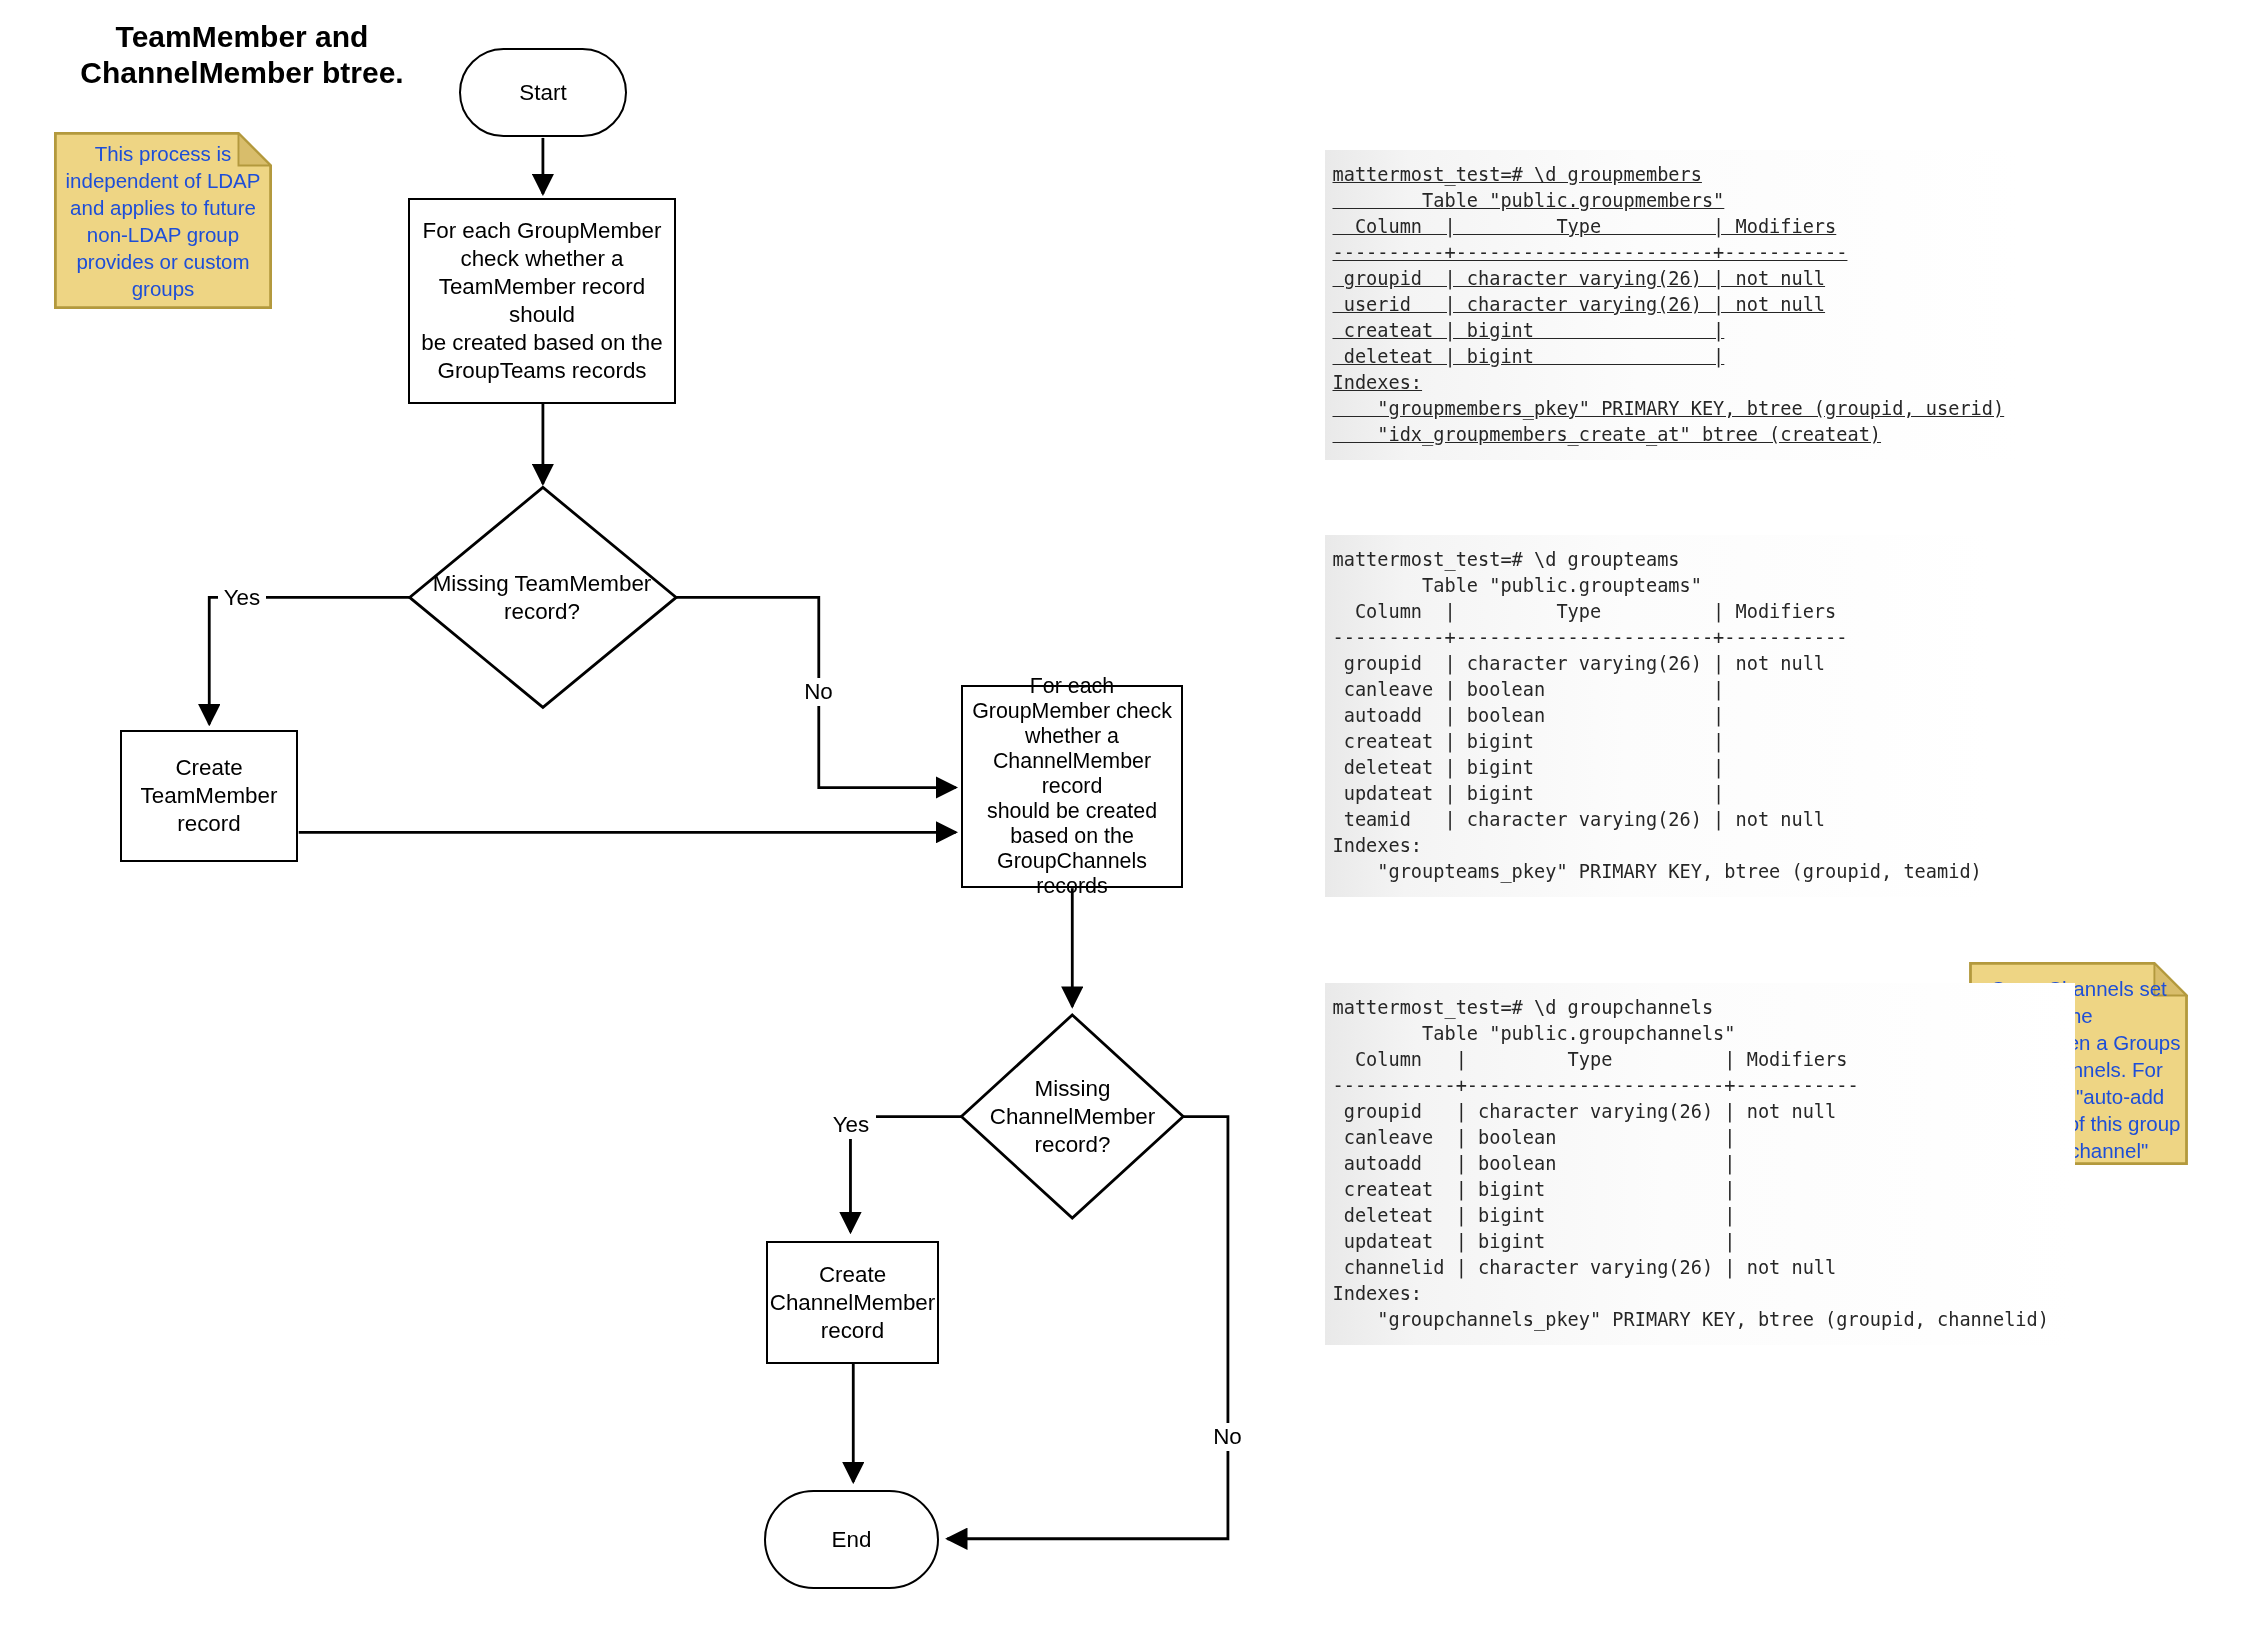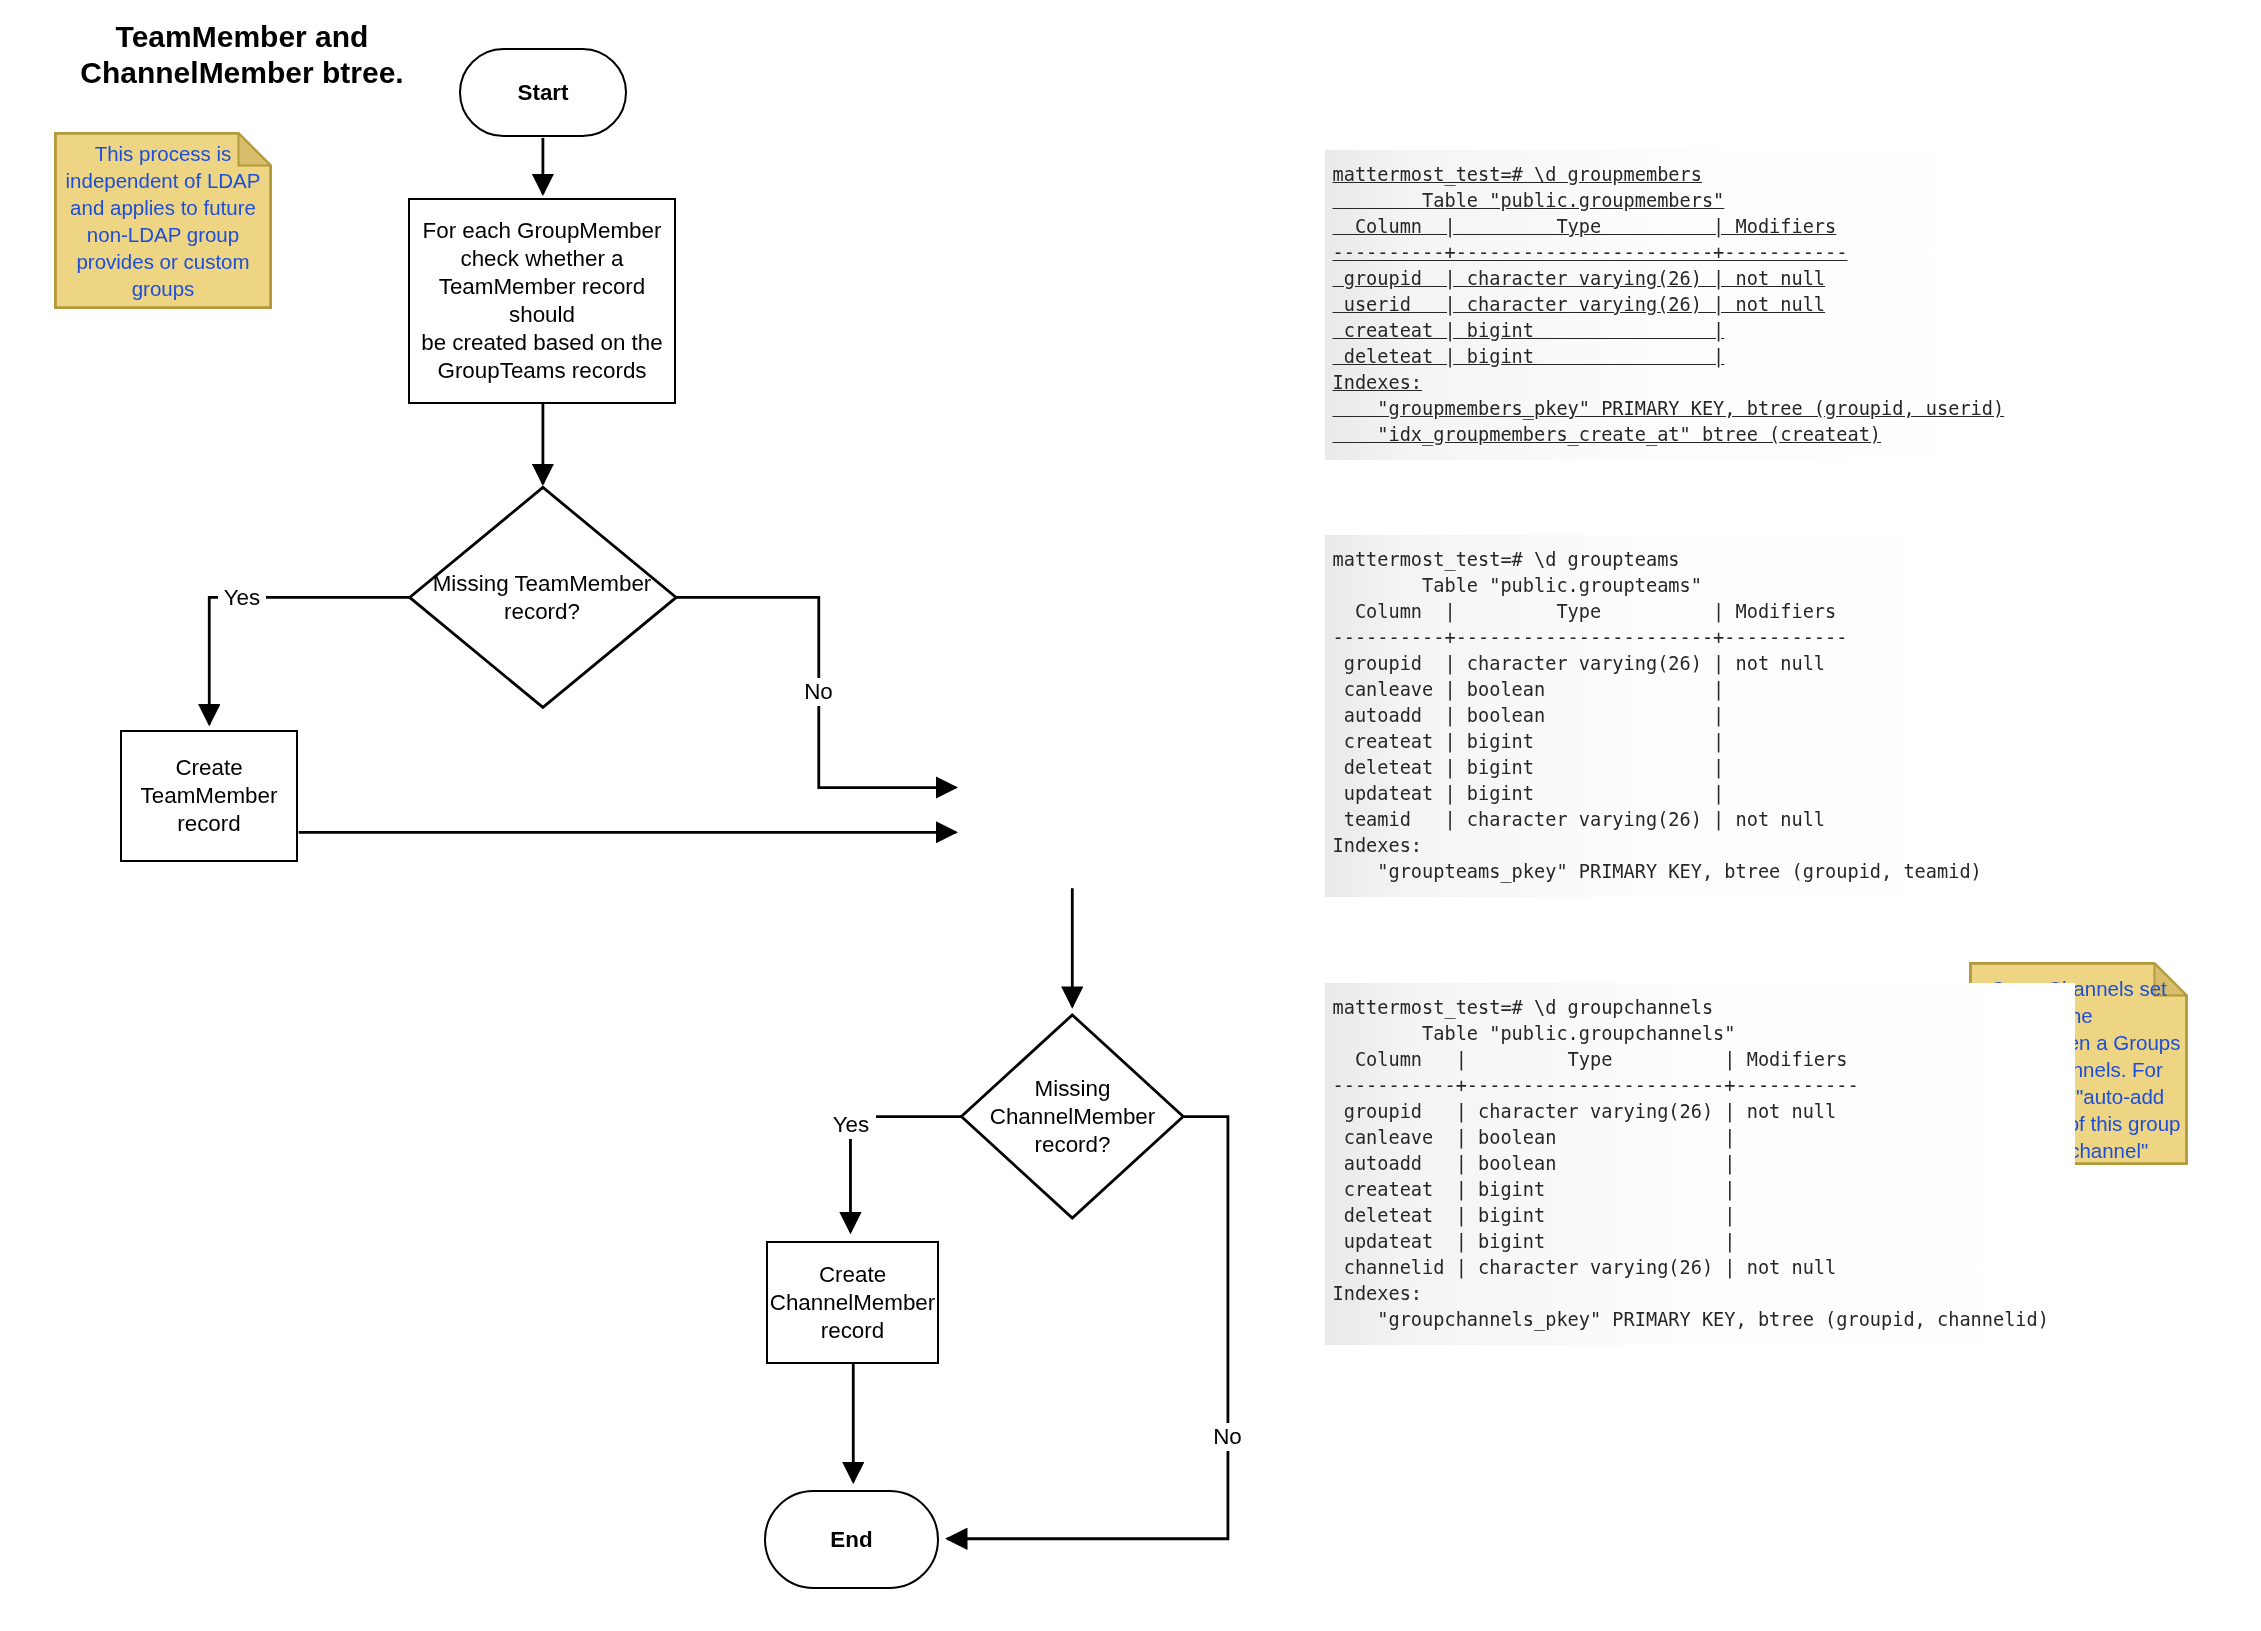--- a/index.html
+++ b/index.html
@@ -44,21 +44,21 @@
   }
   .node {
     position: absolute;
     background: #ffffff;
     border: 2.8px solid var(--line);
     display: flex; align-items: center; justify-content: center;
     text-align: center;
     font-size: 22.4px; line-height: 28px;
     white-space: pre-line;
   }
-  .node.stadium { border-radius: 56px; font-weight: bold; }
+  .node.stadium { border-radius: 56px; }
   .node.no-fill { background: transparent; border: none; }
   .box2-text { font-size: 21.4px; line-height: 25px; }
   .edge-label {
     position: absolute;
     background: #ffffff;
     display: flex; align-items: center; justify-content: center;
     font-size: 22.4px;
   }
   .note { position: absolute; }
   .note svg { position: absolute; left: 0; top: 0; }
@@ -116,20 +116,28 @@
 be created based on the
 GroupTeams records</div>
 
   <div class="node no-fill" style="left:421px; top:551px; width:242px; height:93px;">Missing TeamMember
 record?</div>
 
   <div class="node" style="left:120px; top:730px; width:178px; height:132px;">Create
 TeamMember
 record</div>
 
+  <div class="node box2-text" style="left:961px; top:685px; width:222px; height:203px;">For each
+GroupMember check
+whether a
+ChannelMember record
+should be created
+based on the
+GroupChannels
+records</div>
 
   <div class="node no-fill" style="left:970px; top:1070px; width:205px; height:93px;">Missing
 ChannelMember
 record?</div>
 
   <div class="node" style="left:766px; top:1241px; width:173px; height:123px;">Create
 ChannelMember
 record</div>
 
   <div class="node stadium" style="left:764px; top:1490px; width:175px; height:99px;">End</div>

